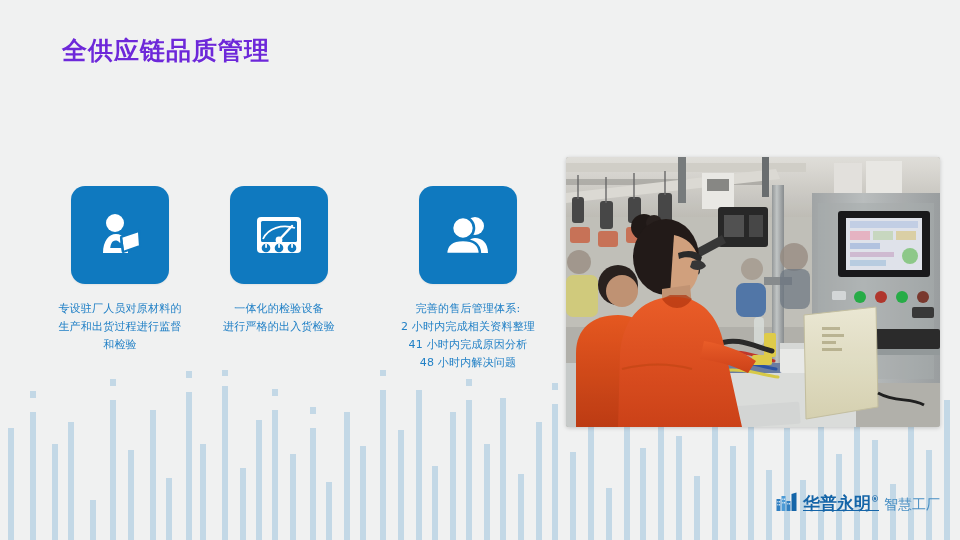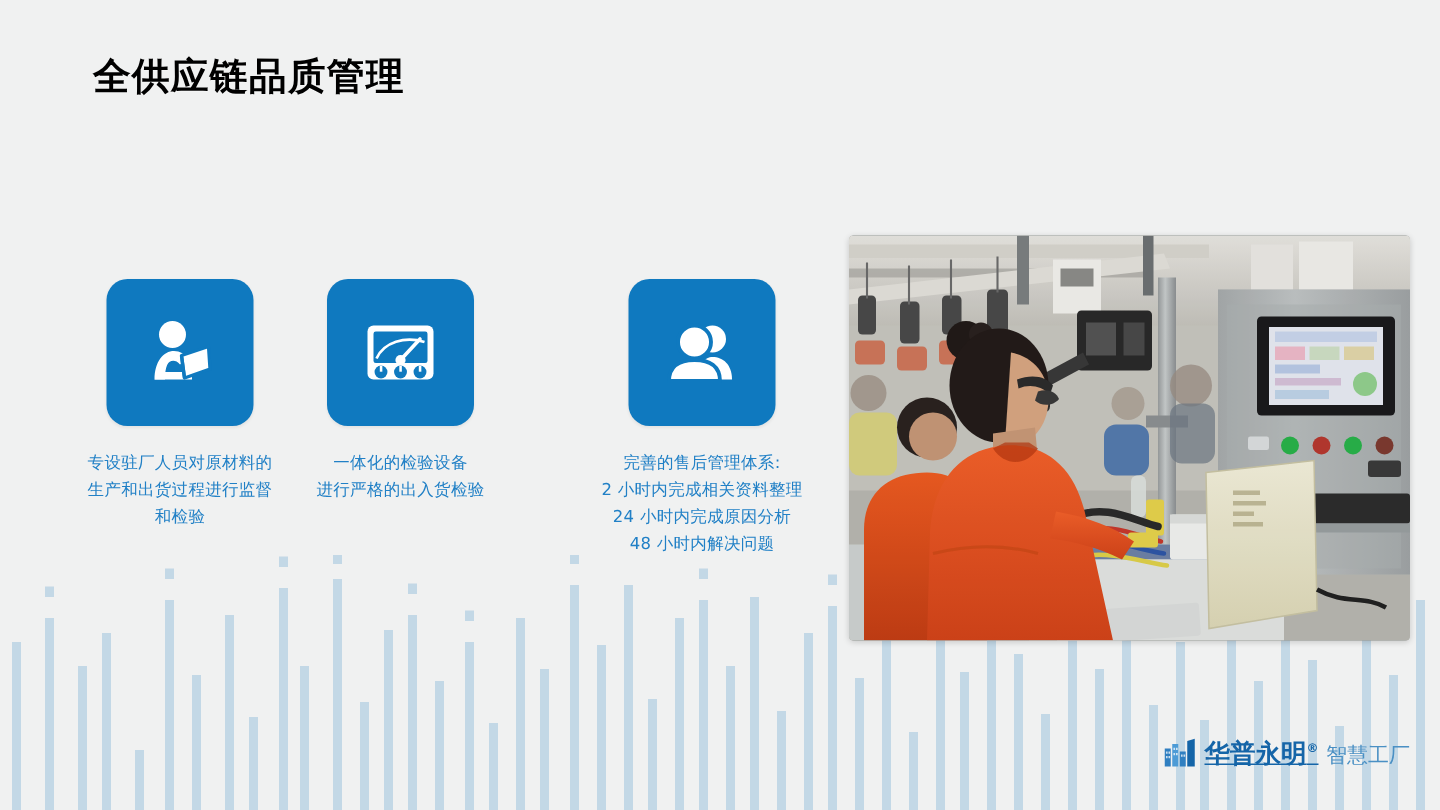--- a/index.html
+++ b/index.html
@@ -34,41 +34,41 @@
     border-radius: 0;
   }
 
   
   .title {
     position: absolute;
     left: 62px;
     top: 36px;
     font-size: 25px;
     font-weight: bold;
-    color: #000000;
+    color: #6d28d9;
     letter-spacing: 1px;
     line-height: 1.2;
     text-shadow: 0 1px 0 rgba(255,255,255,0.35);
   }
 
   
   .features {
     position: absolute;
     left: 0;
     top: 186px;
     width: 560px;
     height: 220px;
   }
   .feature {
     position: absolute;
     top: 0;
     text-align: center;
   }
   .feature-1 { left: 25px;  width: 190px; }
-  .feature-2 { left: 189px; width: 156px; text-align: center; }
+  .feature-2 { left: 201px; width: 156px; text-align: center; }
   .feature-3 { left: 373px; width: 190px; }
 
   .icon-tile {
     width: 98px;
     height: 98px;
     border-radius: 14px;
     background: #0f79bf;
     margin: 0 auto;
     display: flex;
     align-items: center;
@@ -246,21 +246,21 @@
       <div class="icon-tile">
         <svg width="56" height="56" viewBox="0 0 56 56" aria-hidden="true">
           <circle cx="35" cy="19" r="9" fill="#ffffff"></circle>
           <path d="M26 46 C26 35 30 31 35 31 C42 31 48 36 48 46 Z" fill="#ffffff"></path>
           <circle cx="23" cy="21" r="11" fill="#ffffff" stroke="#0f79bf" stroke-width="2.6"></circle>
           <path d="M6 47 C6 37 13 33 23 33 C33 33 40 37 40 47 Z" fill="#ffffff" stroke="#0f79bf" stroke-width="2.6"></path>
         </svg>
       </div>
       <div class="caption">完善的售后管理体系:
 2 小时内完成相关资料整理
-24 小时内完成原因分析
+41 小时内完成原因分析
 48 小时内解决问题</div>
     </div>
 
   </div>
 
   <div class="photo">
     <svg viewBox="0 0 374 270" preserveAspectRatio="none" aria-hidden="true">
       <defs>
         <linearGradient id="ceil" x1="0" y1="0" x2="0" y2="1">
           <stop offset="0" stop-color="#e9e7e2"></stop>

